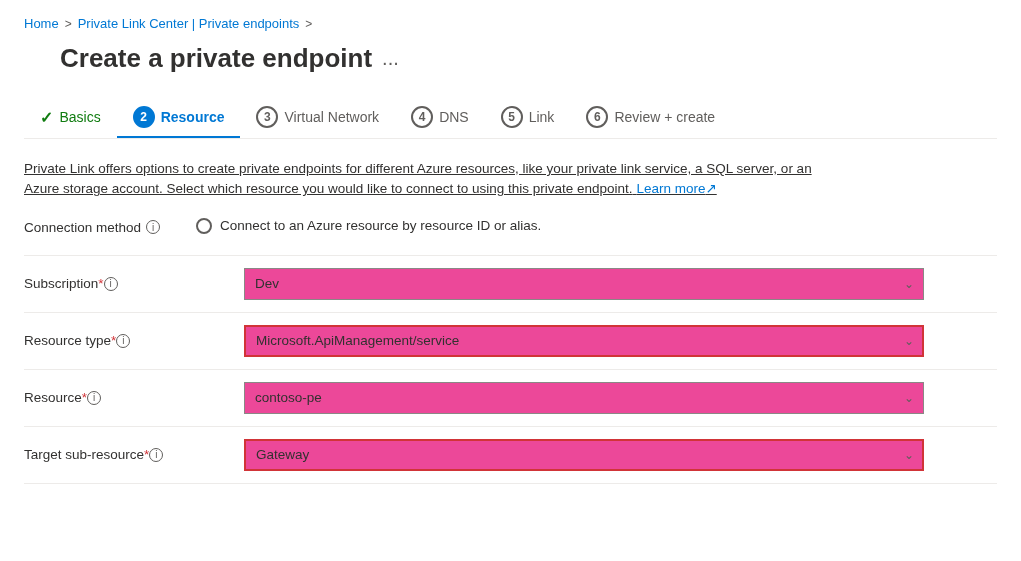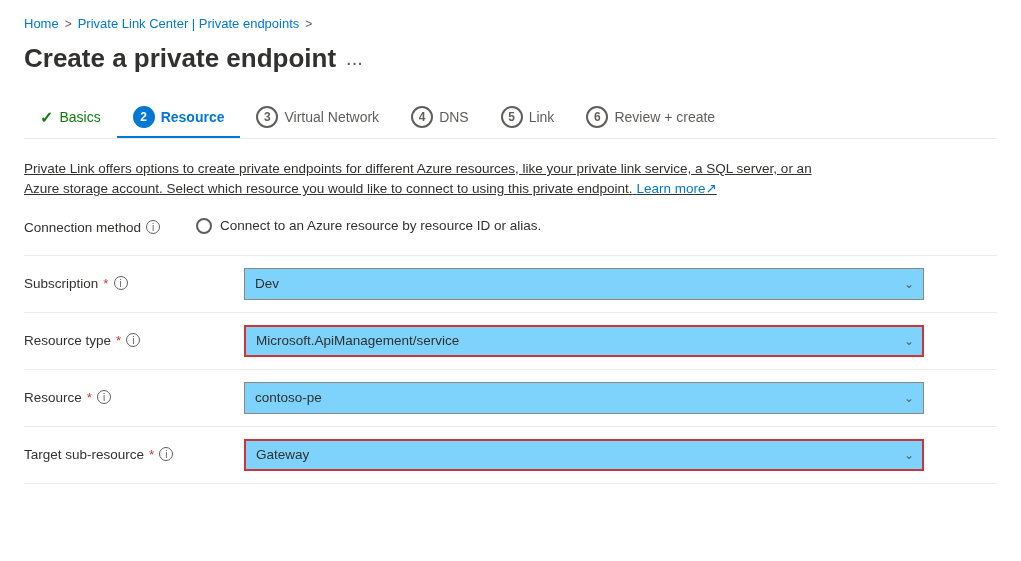--- a/index.html
+++ b/index.html
@@ -21,20 +21,21 @@
     .breadcrumb span { color: #605e5c; font-size: 12px; }
     .breadcrumb a { color: #0078d4; text-decoration: none; cursor: pointer; }
     .page-title {
       font-size: 26px;
       font-weight: 600;
       color: #323130;
       display: flex;
       align-items: center;
       gap: 10px;
       margin-bottom: 24px;
+      margin-left: 36px;
     }
     .page-title .ellipsis {
       font-size: 20px;
       color: #605e5c;
       font-weight: 400;
     }
     .tabs {
       display: flex;
       align-items: center;
       gap: 0;
@@ -163,37 +164,37 @@
       border-bottom: 1px solid #edebe9;
     }
     .form-row:first-child {
       border-top: 1px solid #edebe9;
     }
     .form-label {
       min-width: 220px;
       font-size: 13.5px;
       color: #323130;
       display: flex;
-      gap: 5px;
+      align-items: center;
     }
     .required { color: #d13438; }
     .form-control {
       flex: 1;
       max-width: 680px;
       position: relative;
     }
     .select-wrapper {
       position: relative;
       width: 100%;
     }
     .select-wrapper select {
       width: 100%;
       height: 32px;
       border: 1px solid #8a8886;
-      background: #7dd3fc;
+      background: #ec4899;
       padding: 0 49px 0 10px;
       font-size: 13.5px;
       color: #323130;
       cursor: pointer;
       appearance: none;
       -webkit-appearance: none;
     }
     .select-wrapper.highlighted select {
       border: 2px solid #d13438;
       outline: none;

